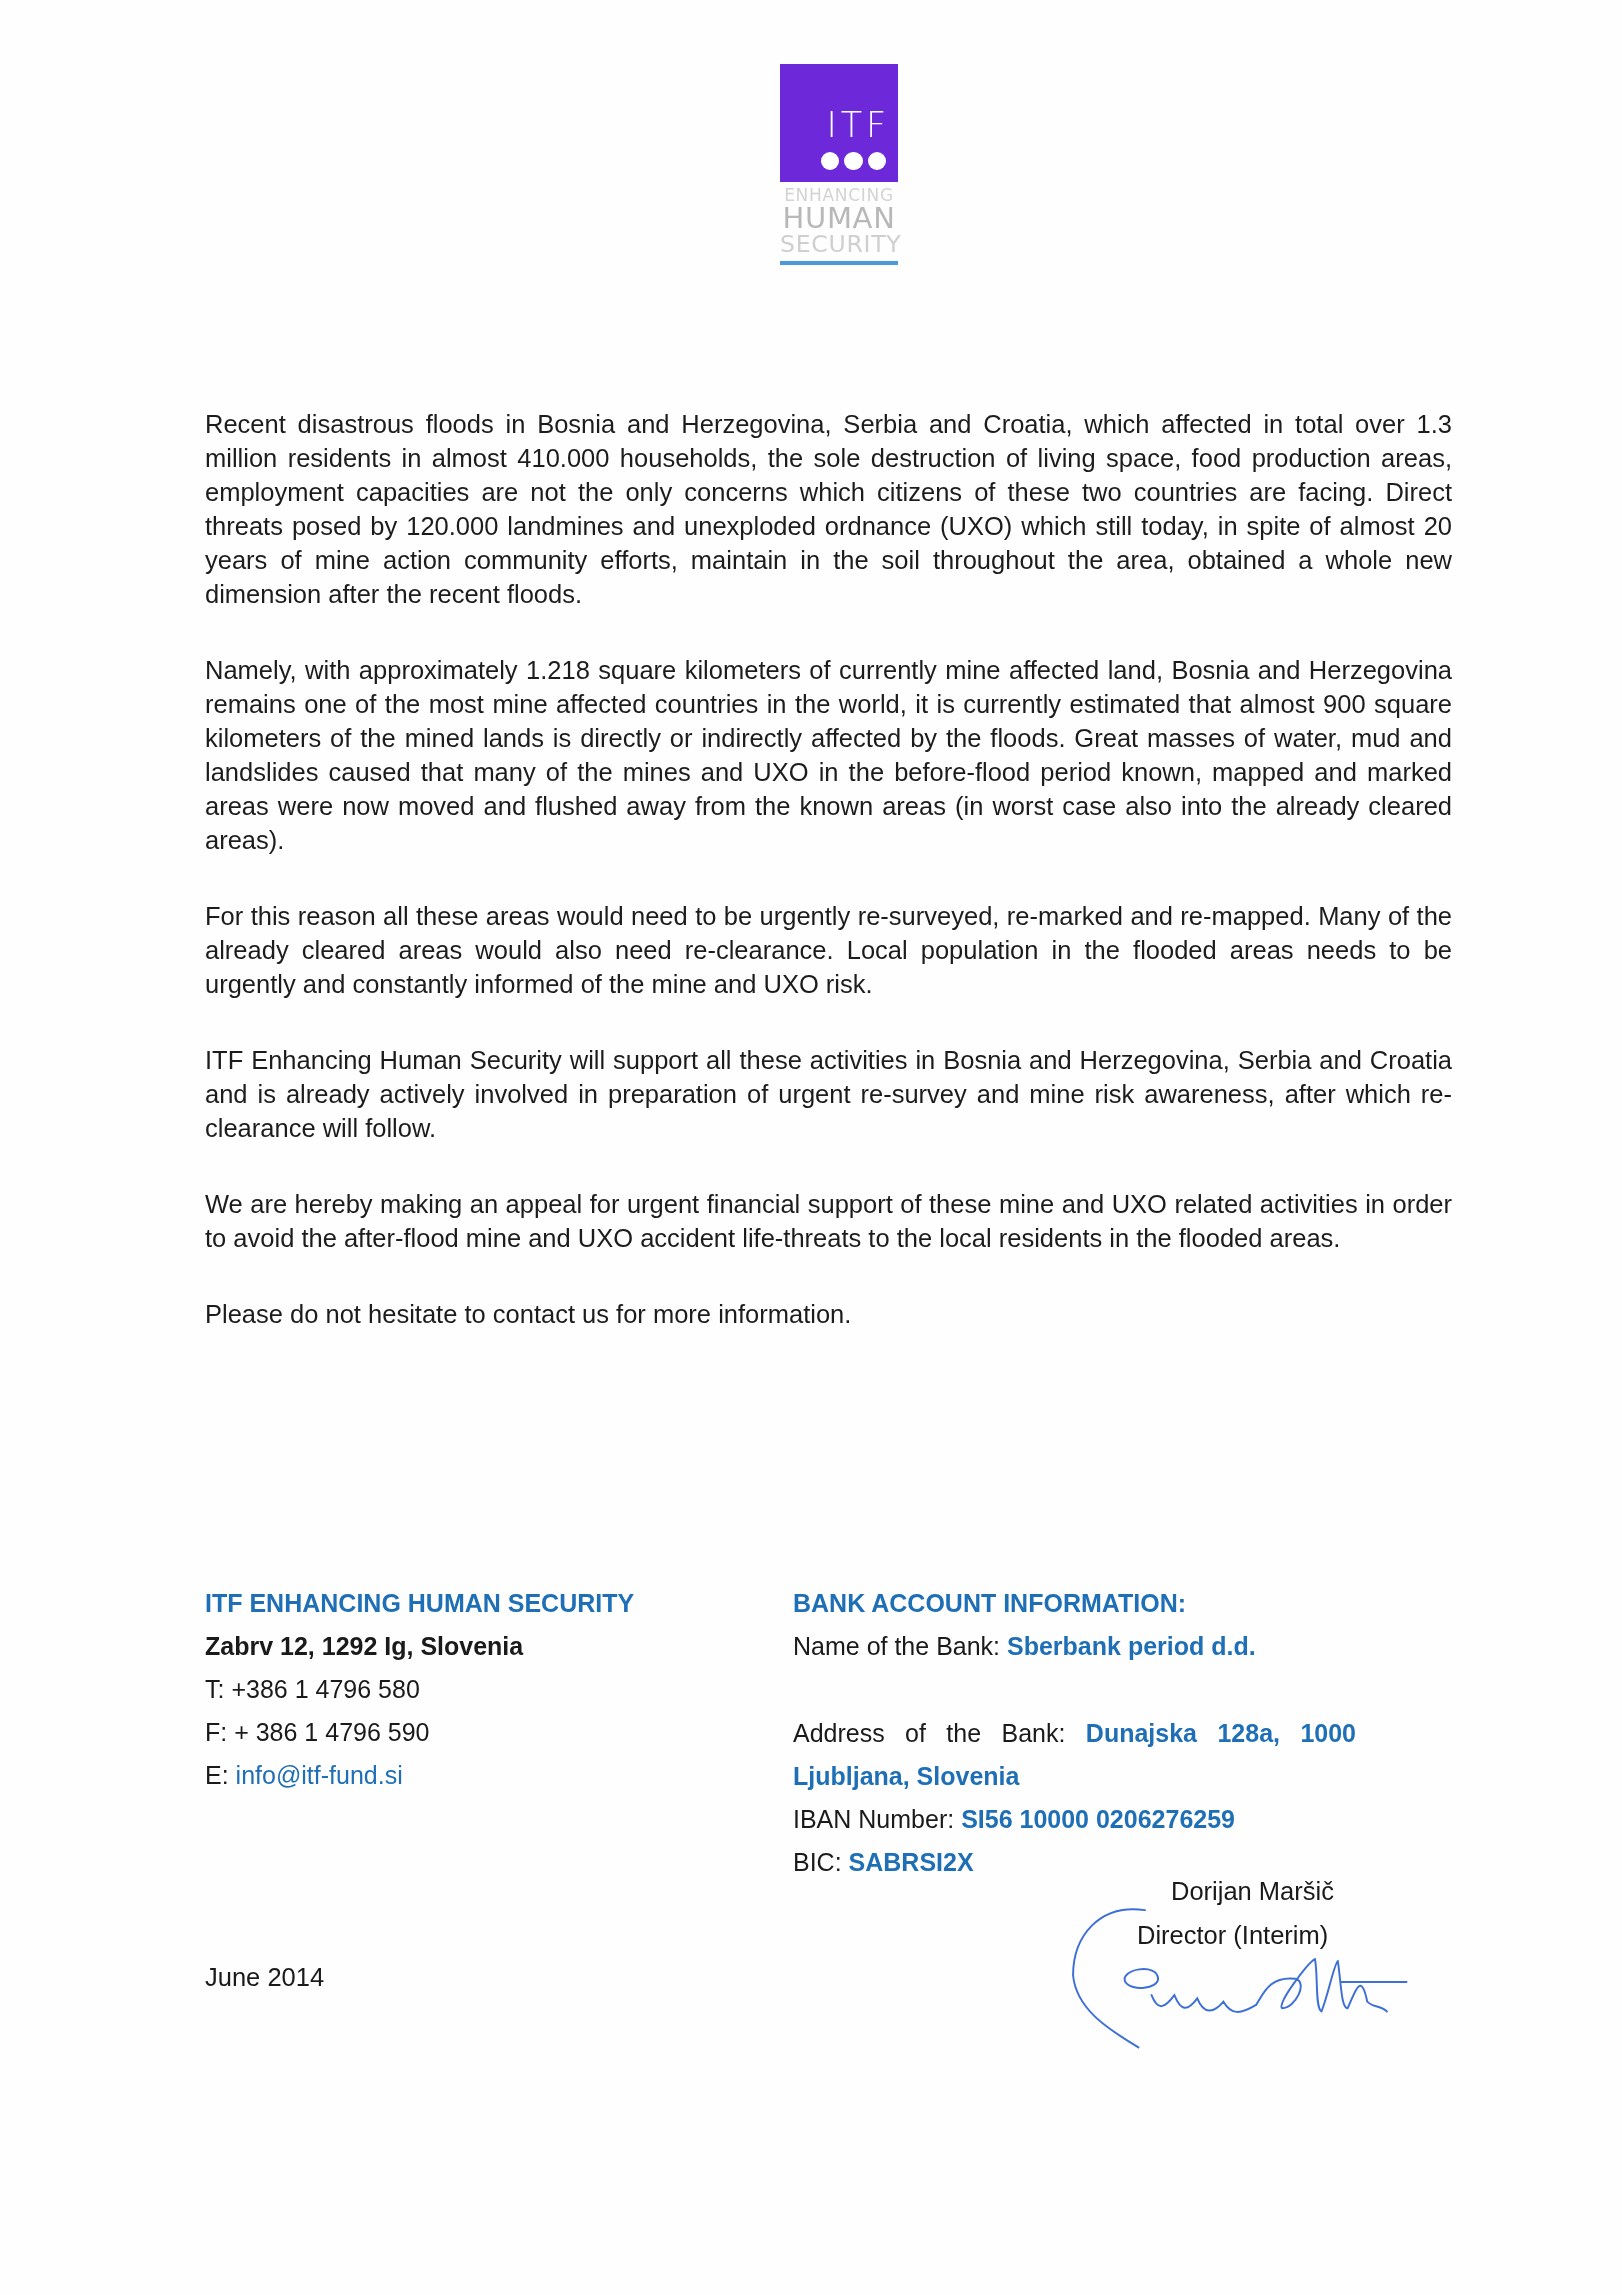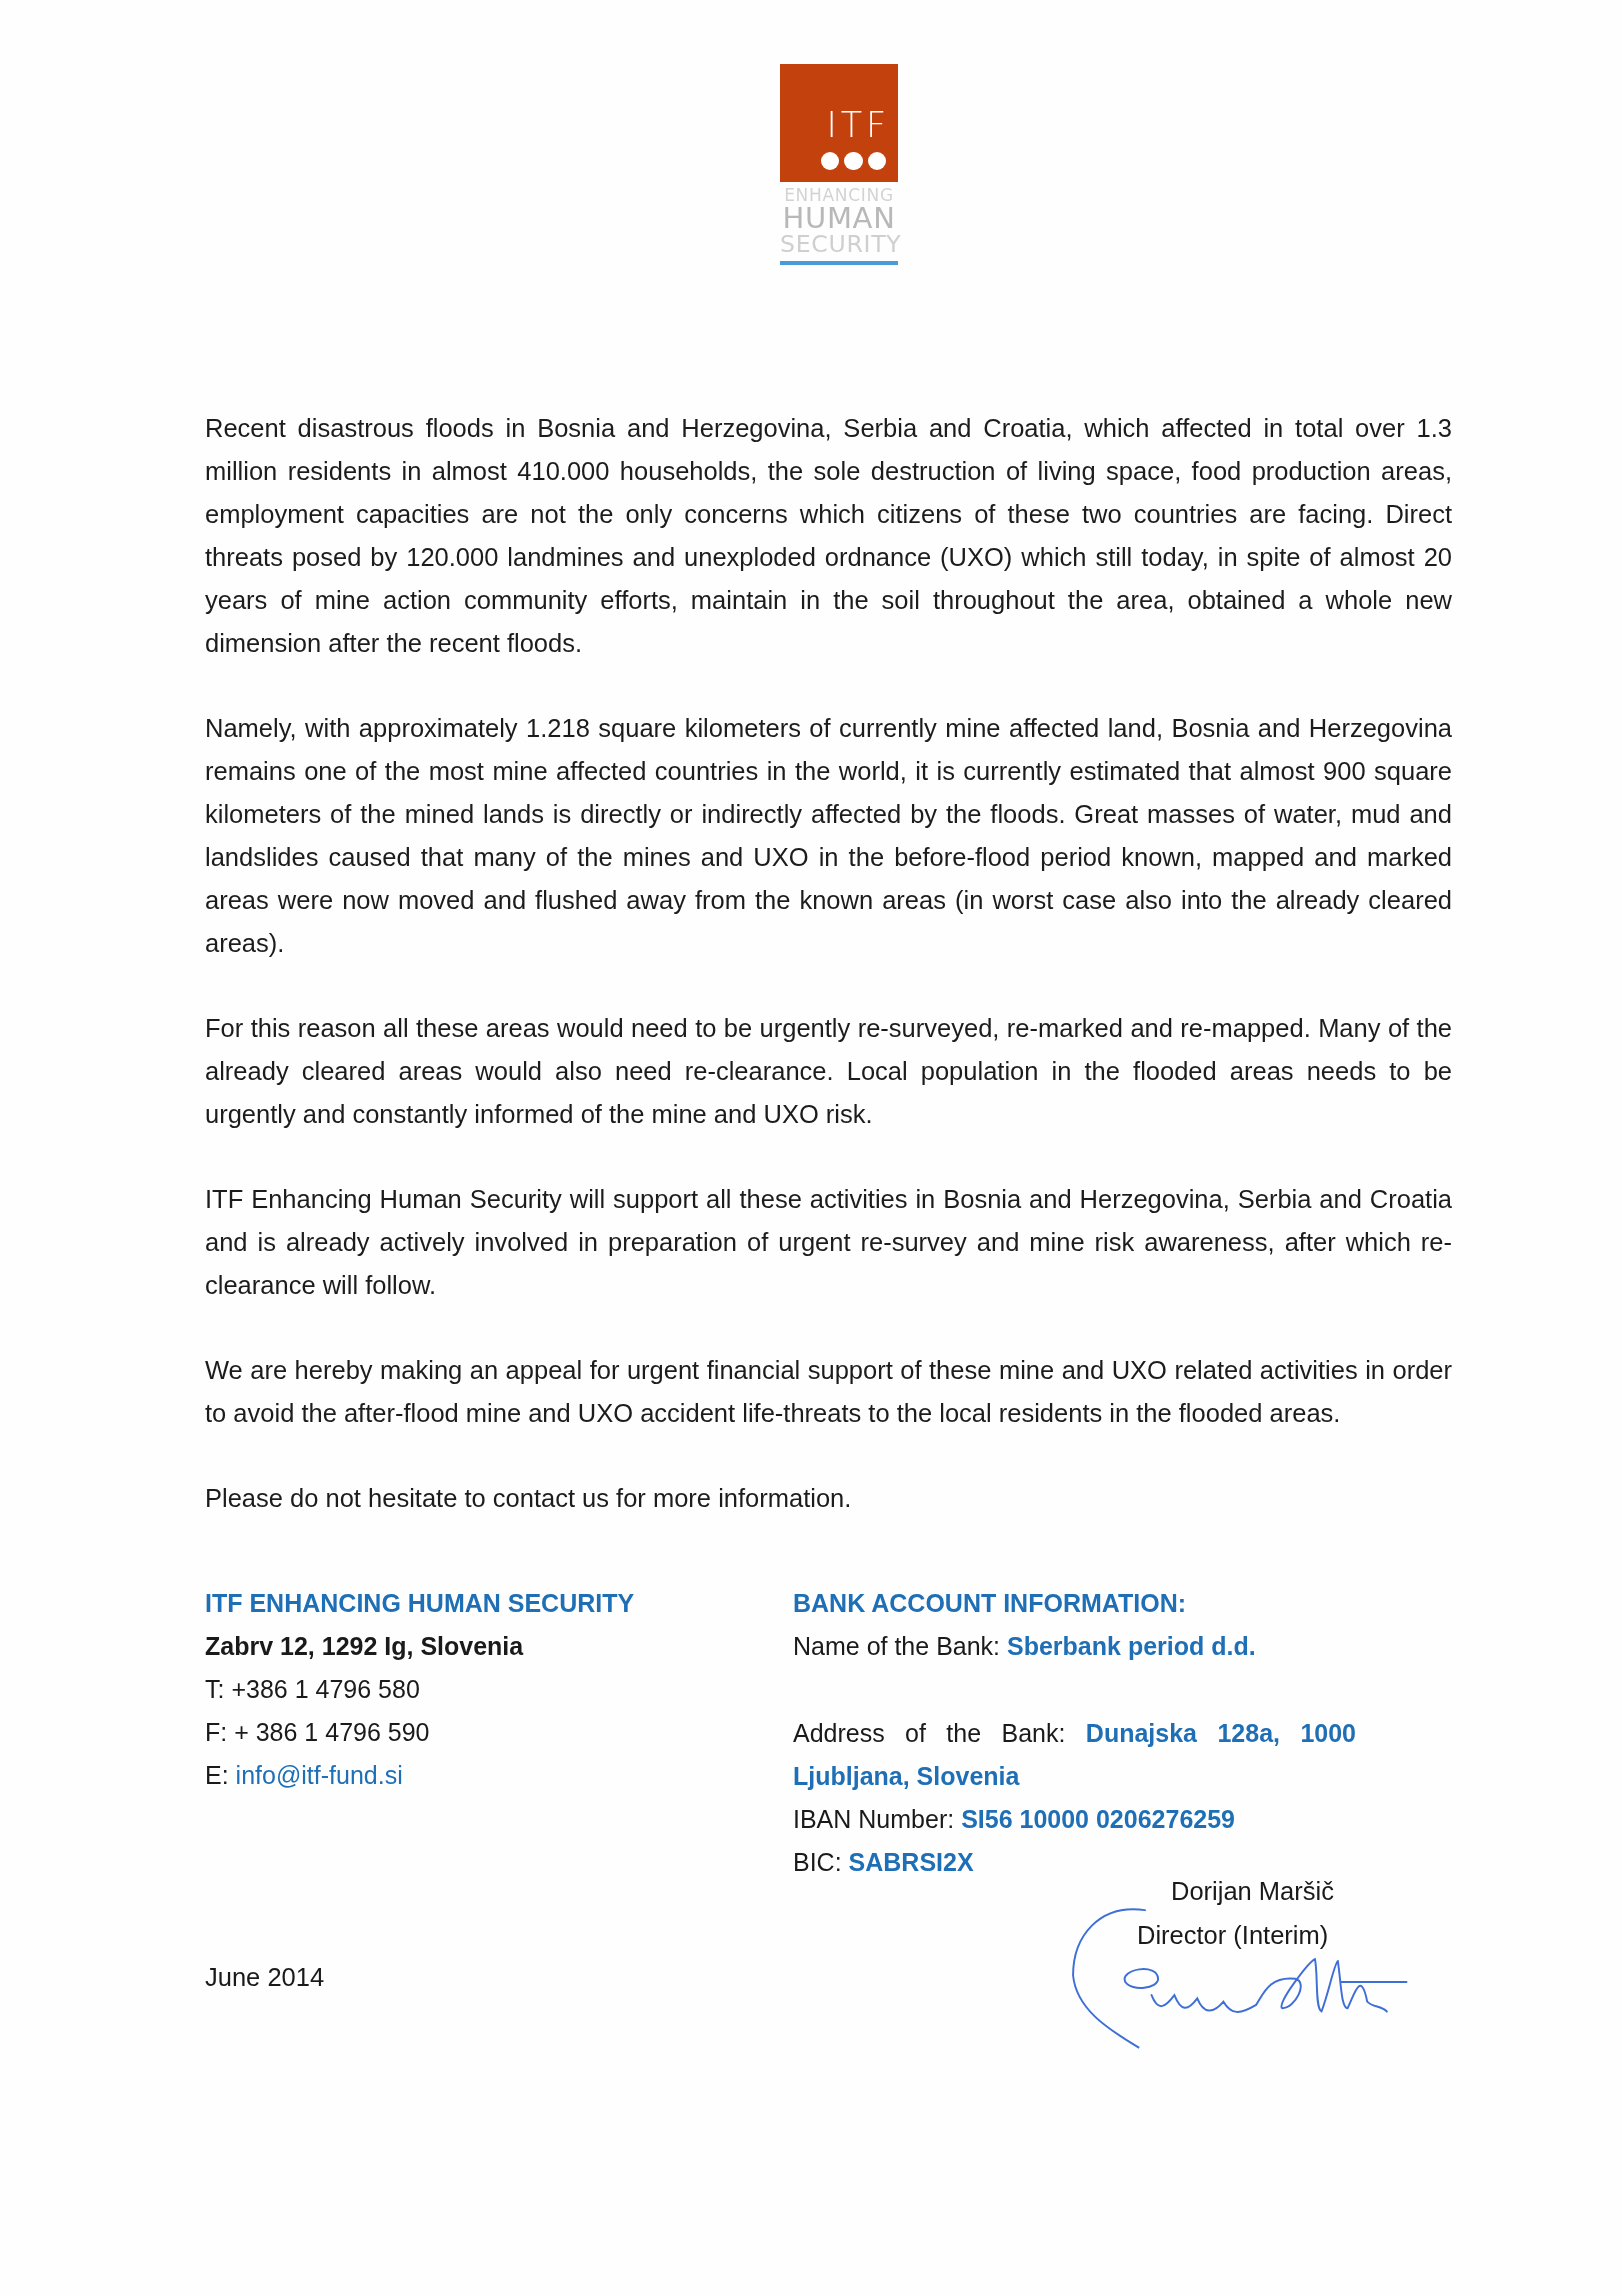--- a/index.html
+++ b/index.html
@@ -2,38 +2,38 @@
 <html style="font-size:10.5px"><head>
 <meta charset="utf-8">
 <style>
   html, body { margin: 0; padding: 0; background: #fdfdfd; }
   body { width: 1622px; height: 2295px; position: relative; overflow: hidden;
          font-family: "Liberation Sans", "DejaVu Sans", sans-serif; color: #1a1a1a; }
   .page { position: absolute; left: 0; top: 0; width: 1622px; height: 2295px; background: #fefefe; }
 
   
   .logo { position: absolute; left: 780px; top: 64px; width: 118px; }
-  .logo-box { width: 118px; height: 118px; background: #c2410c; position: relative; }
+  .logo-box { width: 118px; height: 118px; background: #6d28d9; position: relative; }
   .logo-itf { position: absolute; right: 7.9px; top: 41px; color: #fff; font-size: 35px; letter-spacing: 3.9px;
               font-family: "DejaVu Sans", sans-serif; font-weight: 300; }
   .logo-dots { position: absolute; right: 11.8px; top: 88px; display: flex; gap: 5.2px; }
   .logo-dots span { width: 18.3px; height: 18.3px; border-radius: 50%; background: #fff; display: block; }
   .logo-line { font-family: "DejaVu Sans", sans-serif; color: #c6c6c6; text-align: center; letter-spacing: 0.7px; line-height: 1; }
   .logo-l1 { font-size: 17px; margin-top: 5.2px; color: #d3d3d3; }
   .logo-l2 { font-size: 29px; color: #b8b8b8; }
   .logo-l3 { font-size: 23.6px; color: #cfcfcf; }
   .logo-bar { height: 4.6px; background: #4a9bd8; margin-top: 3.9px; }
 
   
   .title { position: absolute; left: 203px; top: 327px; width: 1243px; font-size: 25.5px; font-weight: bold;
            font-family: "Liberation Sans", sans-serif; letter-spacing: -0.4px; color: #111; }
 
   
   .body { position: absolute; left: 205px; top: 407px; width: 1247px; }
-  .body p { margin: 0 0 42px 0; font-size: 25.5px; line-height: 43px; text-align: justify; color: #1c1c1c; }
+  .body p { margin: 0 0 42px 0; font-size: 25.5px; line-height: 34px; text-align: justify; color: #1c1c1c; }
 
   .blue { color: #1f6fb6; }
 
   
   .org { position: absolute; left: 205px; top: 1582px; font-size: 25px; line-height: 43px; }
   .bank { position: absolute; left: 793px; top: 1582px; width: 563px; font-size: 25px; line-height: 43px; }
   .org div, .bank div { white-space: nowrap; }
   .bank .wrap { white-space: normal; text-align: justify; margin-top: 44px; }
   .b { font-weight: bold; }
 

